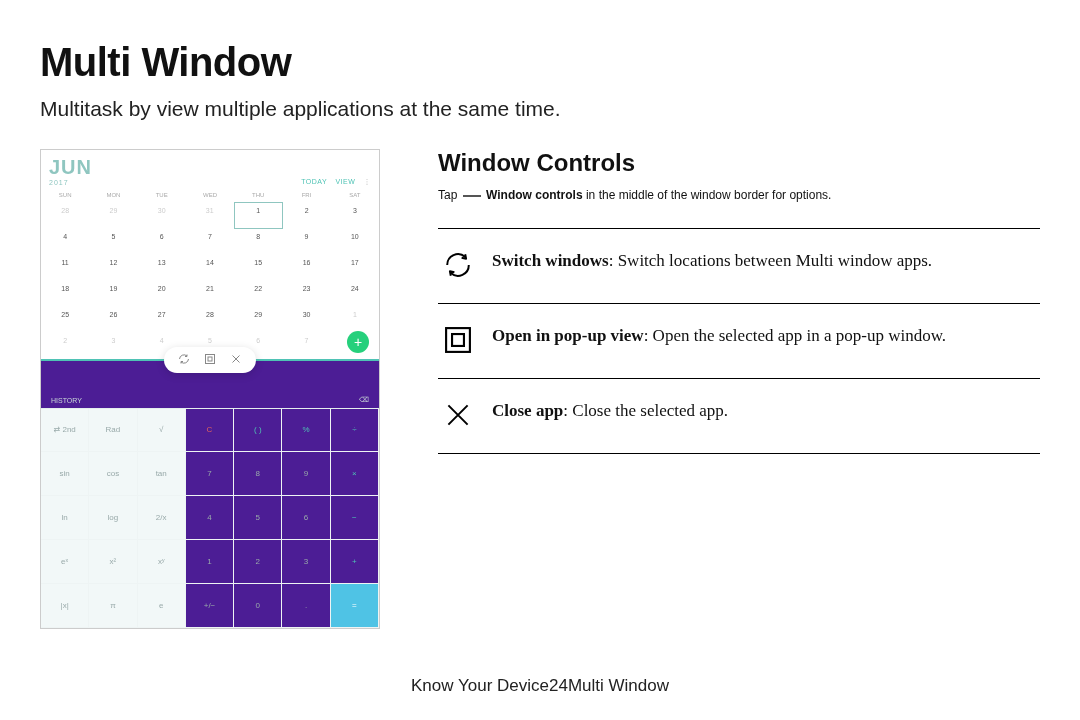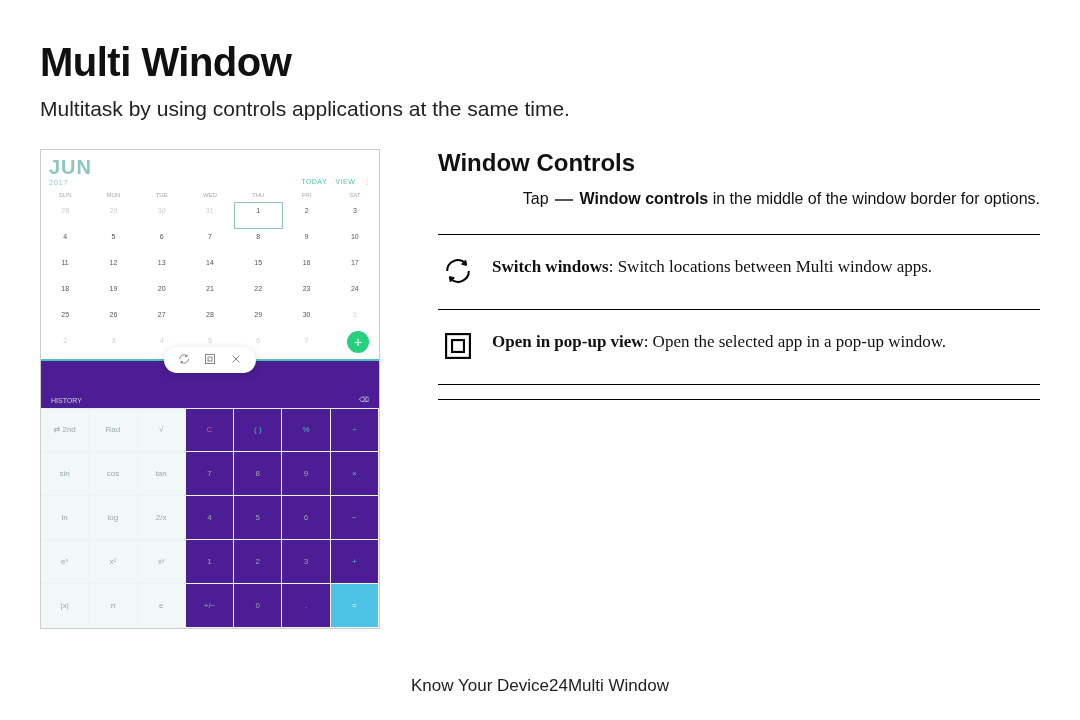--- a/index.html
+++ b/index.html
@@ -10,21 +10,21 @@
     color: #111;
     position: relative;
     padding: 40px 40px 0 40px;
   }
   h1 { font-size: 40px; font-weight: 800; letter-spacing: -0.5px; margin-bottom: 12px; }
   .subtitle { font-size: 21px; color: #222; margin-bottom: 28px; }
   .content { display: flex; gap: 30px; }
   .left { width: 368px; flex-shrink: 0; }
   .right { flex: 1; }
   h2 { font-size: 24px; font-weight: 700; margin-bottom: 10px; }
-  .intro { font-size: 16px; line-height: 1.45; margin-bottom: 24px; text-align: right; }
+  .intro { font-size: 12px; line-height: 1.45; margin-bottom: 24px; }
   .intro .dash { display: inline-block; width: 18px; height: 2px; background: #555; vertical-align: middle; margin: 0 2px; }
   .rule { border: none; border-top: 1.5px solid #000; margin: 14px 0; }
   .ctrl-row { display: flex; align-items: flex-start; gap: 14px; padding: 2px 0 4px 0; font-family: Liberation Serif, serif; }
   .ctrl-icon { width: 40px; height: 40px; flex-shrink: 0; display:flex; align-items:center; justify-content:center; }
   .ctrl-text { font-size: 17px; line-height: 1.45; padding-top: 4px; }
   .footer {
     position: absolute;
     bottom: 24px;
     left: 40px;
     right: 40px;
@@ -73,21 +73,21 @@
   }
   .calc-keys div.fn { background:#f2f8f8; }
   .calc-keys div.accent { color:#e06060; }
   .calc-keys div.op { color:#4fc3b5; }
   .calc-keys div.eq { background:#4fc3e5; color:#fff; }
 </style>
 </head>
 <body>
 
 <h1>Multi Window</h1>
-<p class="subtitle">Multitask by using controls applications at the same time.</p>
+<p class="subtitle">Multitask by view multiple applications at the same time.</p>
 
 <div class="content">
   <div class="left">
     <div class="shot">
       <div class="cal-wrap">
         <div class="cal-top">
           <div>
             <span class="cal-month">JUN</span>
             <span class="cal-year">2017</span>
           </div>
@@ -269,20 +269,30 @@
           <rect x="13" y="13" width="14" height="14"></rect>
         </svg>
       </div>
       <div class="ctrl-text">
         <strong>Open in pop-up view</strong><span>: Open the selected app in a pop-up window.</span>
       </div>
     </div>
 
     <hr class="rule">
 
+    <div class="ctrl-row">
+      <div class="ctrl-icon">
+        <svg viewBox="0 0 40 40" width="32" height="32" fill="none" stroke="#000" stroke-width="2.5">
+          <path d="M8 8l24 24M32 8L8 32"></path>
+        </svg>
+      </div>
+      <div class="ctrl-text">
+        <strong>Close app</strong><span>: Close the selected app.</span>
+      </div>
+    </div>
 
     <hr class="rule">
   </div>
 </div>
 
 <div class="footer">
   <span>Know Your Device</span>
   <span>24</span>
   <span>Multi Window</span>
 </div>

